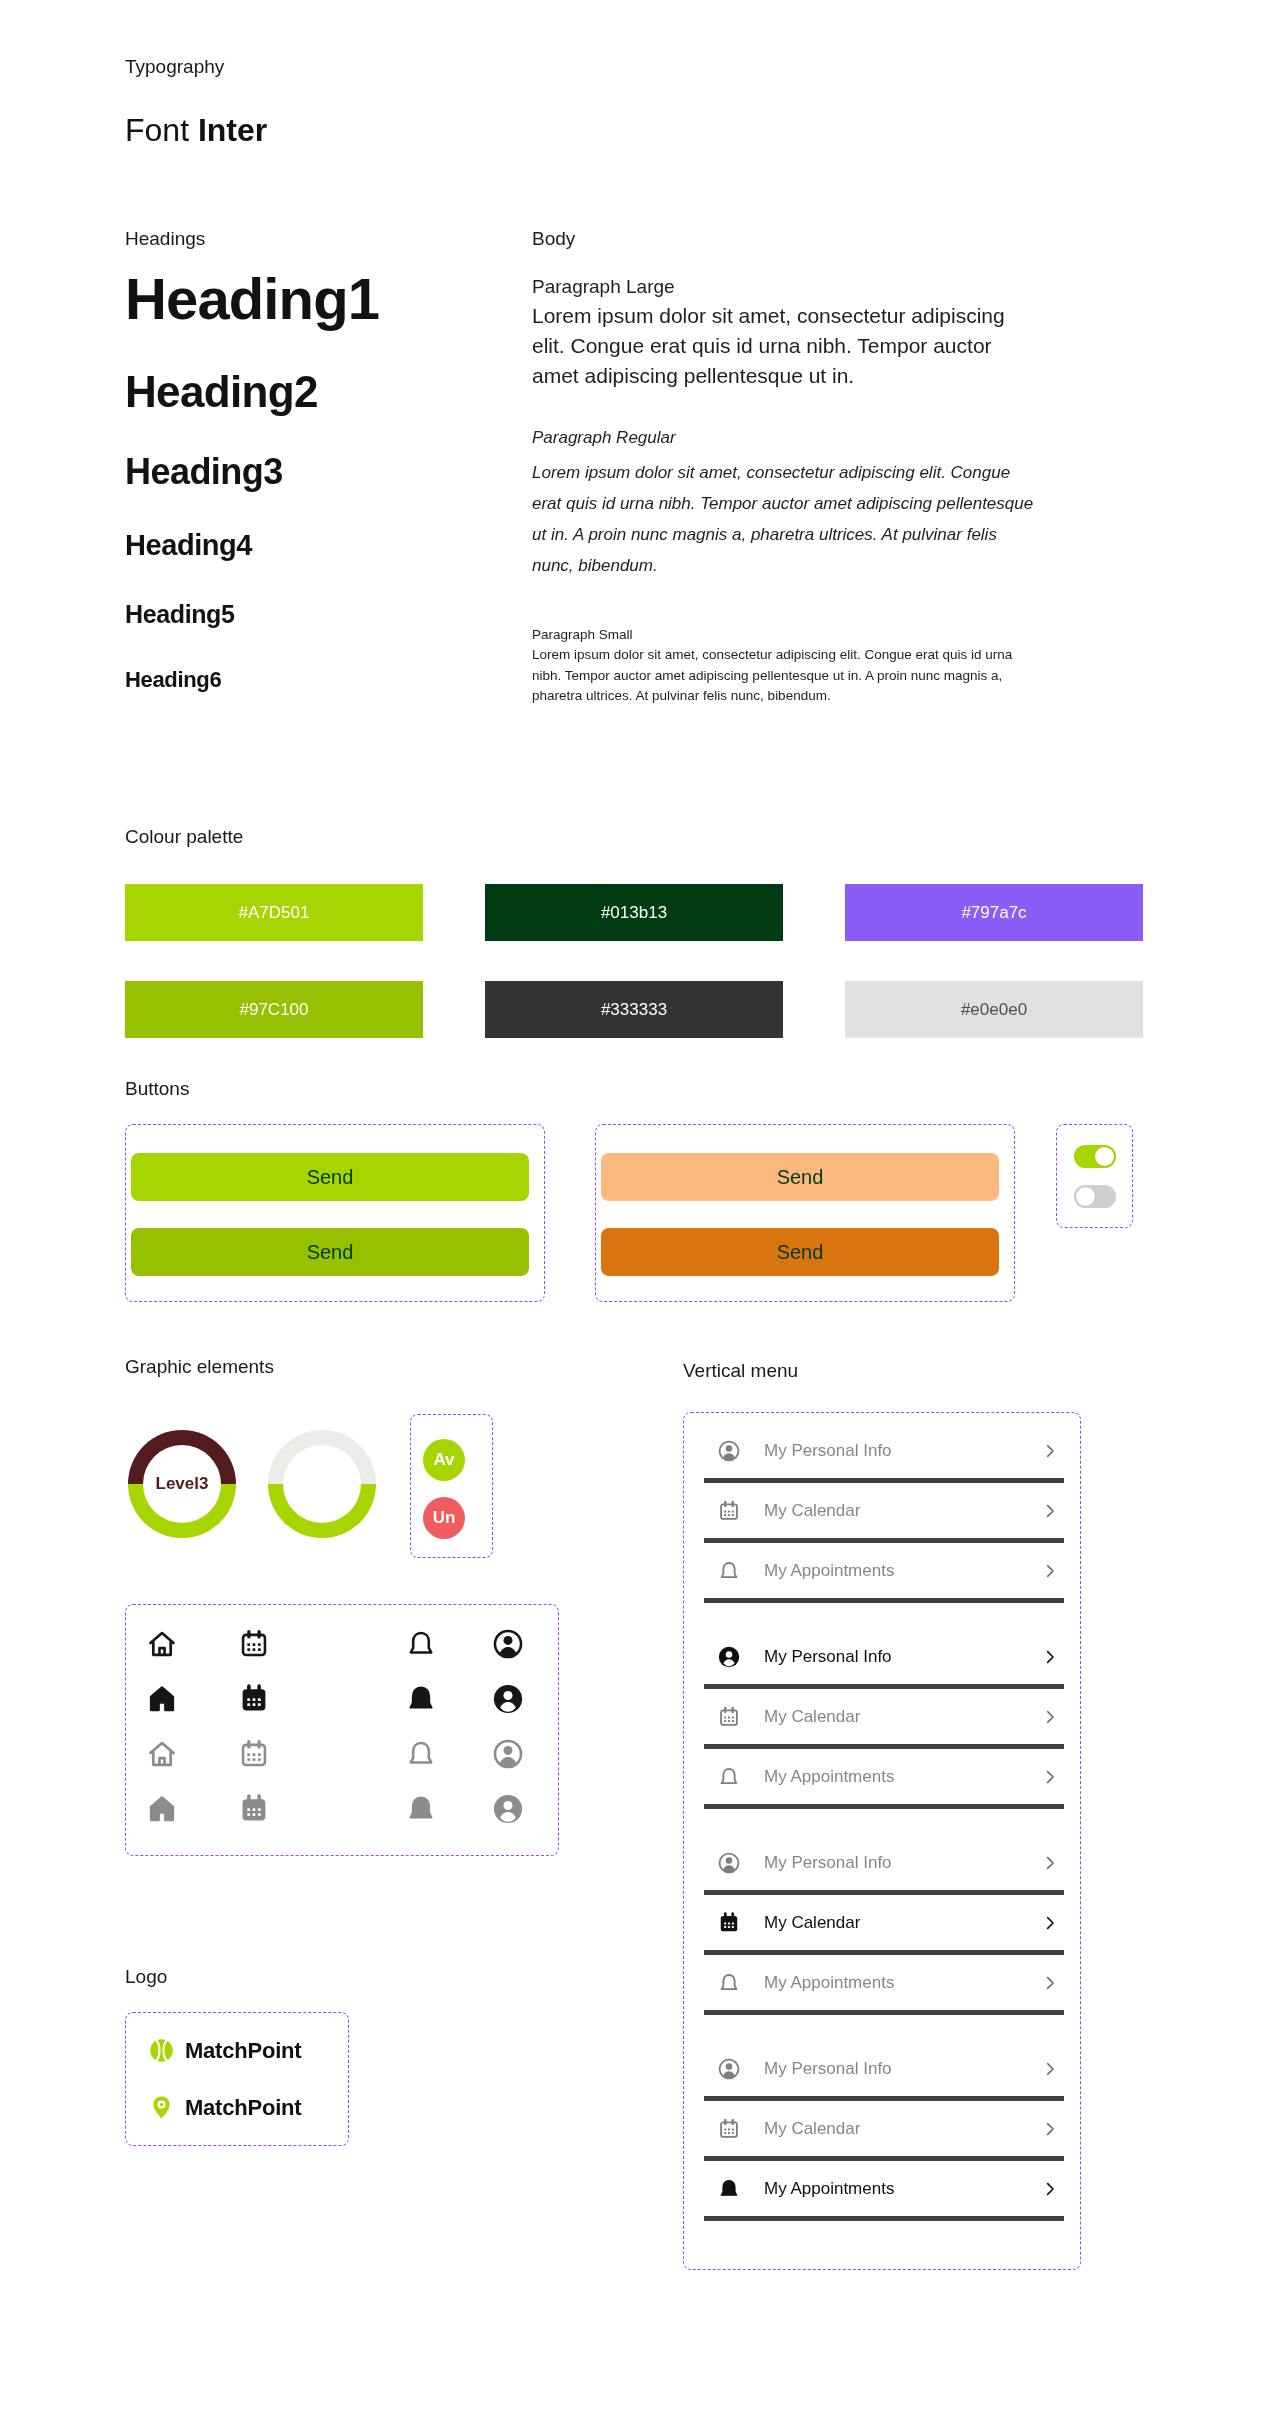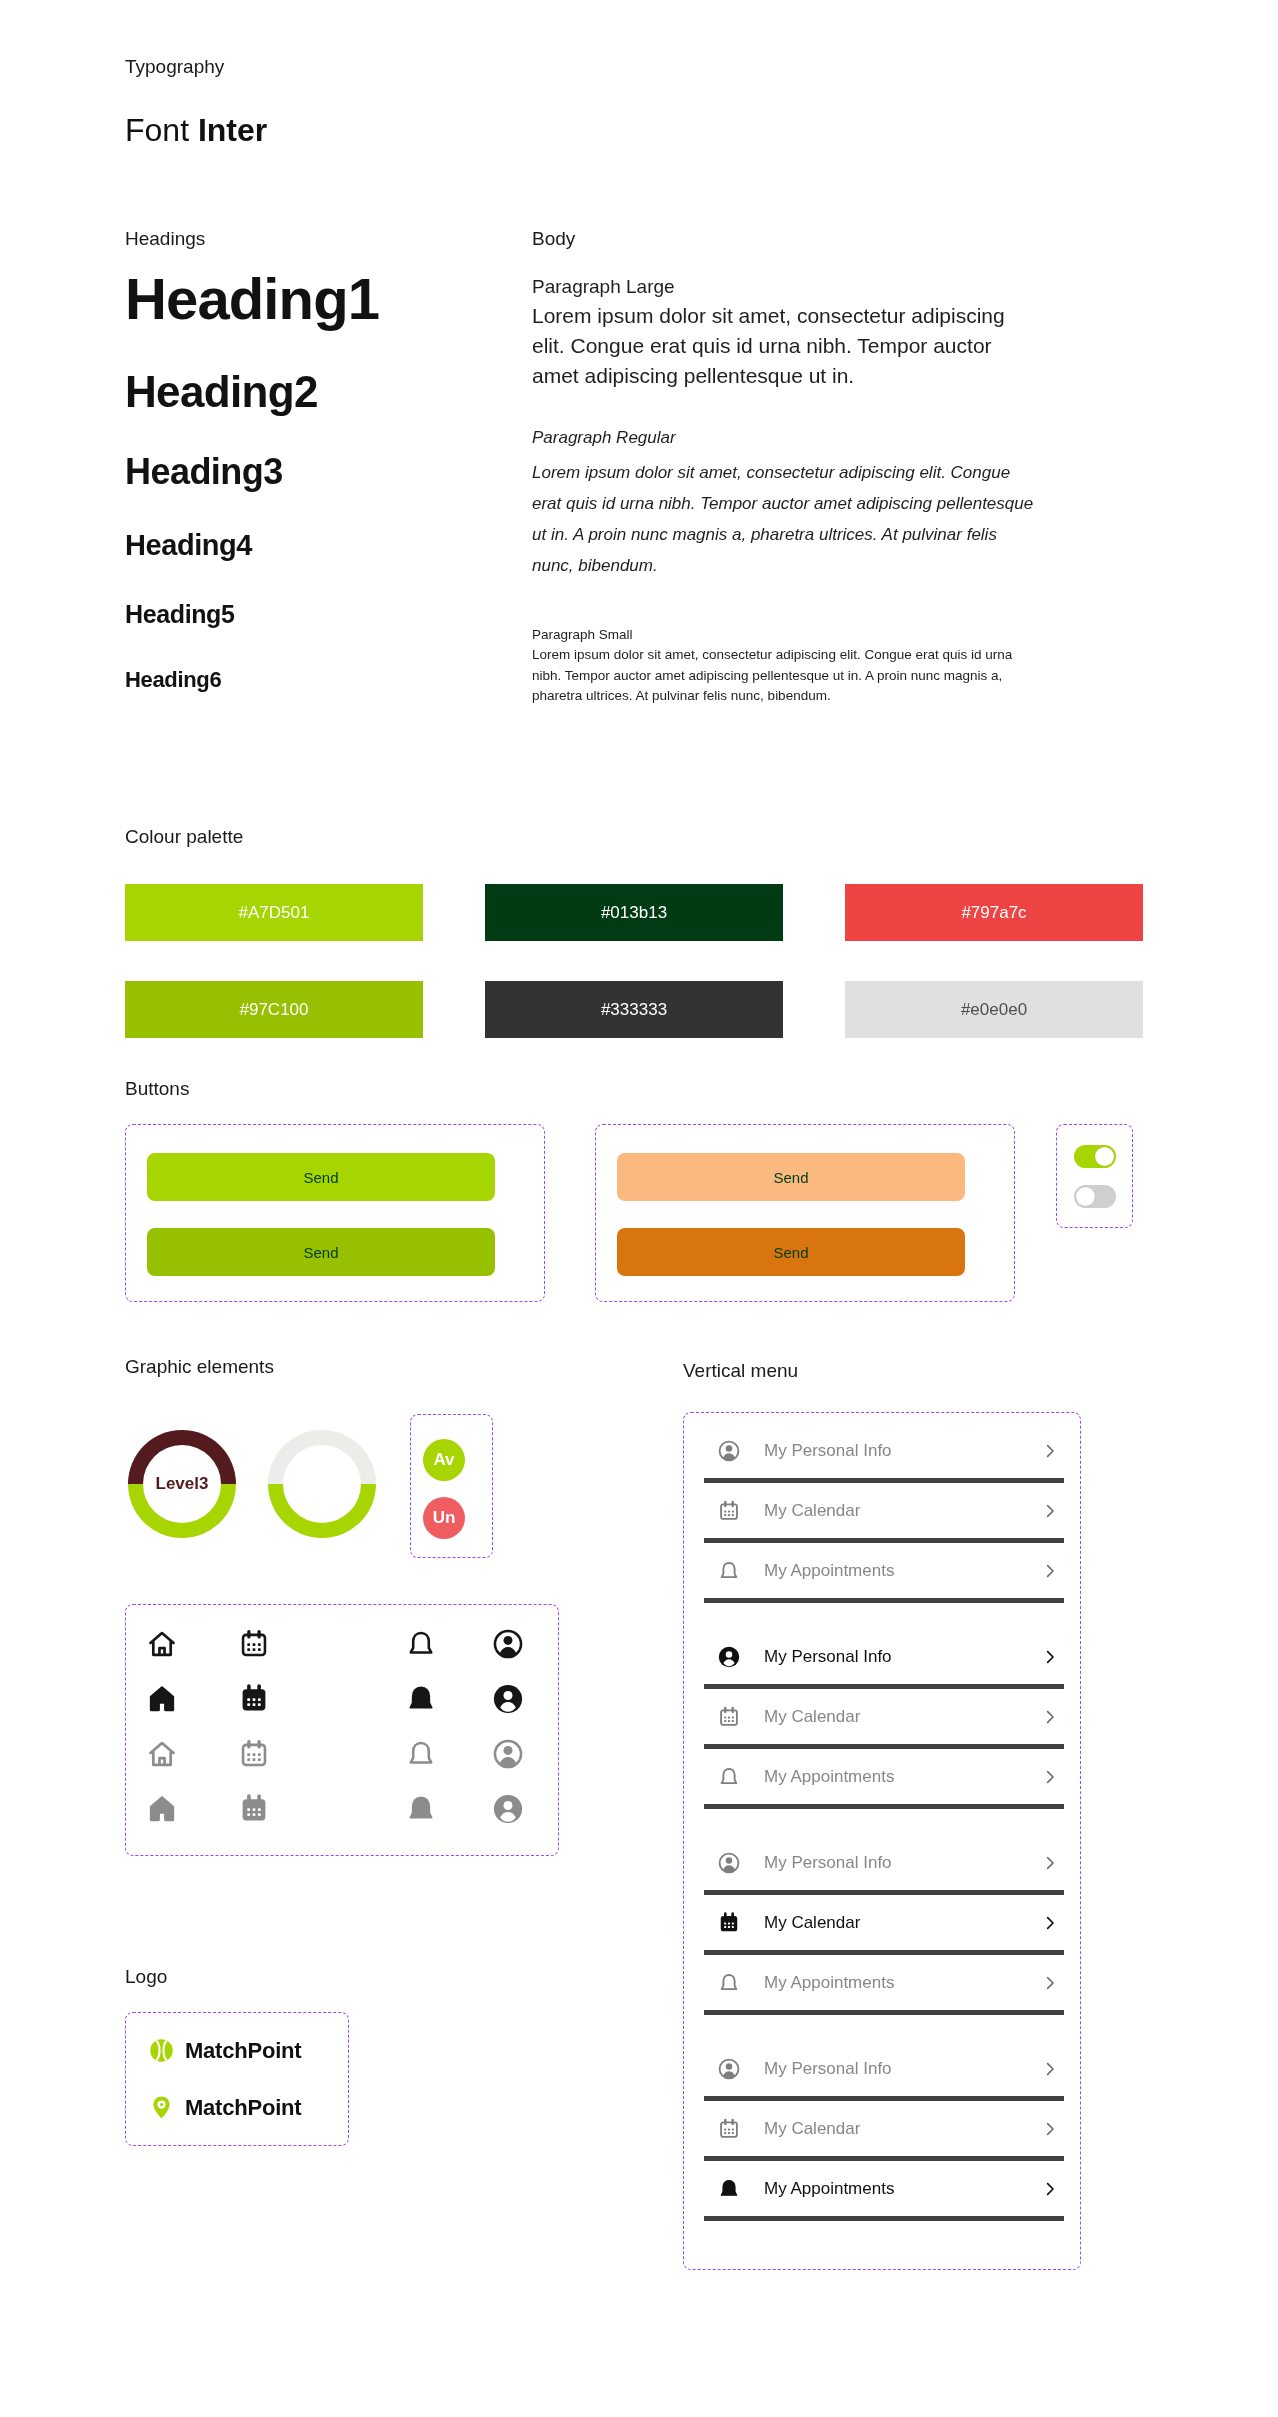--- a/index.html
+++ b/index.html
@@ -34,31 +34,31 @@
   .para-regular .p-text  { font-size:17px; line-height:1.82; }
   .para-small { width:505px; }
   .para-small .p-title { font-size:13.5px; margin-bottom:3px; }
   .para-small .p-text  { font-size:13.5px; line-height:1.52; }
 
   
   .palette-grid { display:grid; grid-template-columns:repeat(3,298px); column-gap:62px; row-gap:40px; }
   .swatch { height:57px; display:flex; align-items:center; justify-content:center; font-size:17px; }
   .sw0 { background:#A7D501; color:#fff; }
   .sw1 { background:#013B13; color:#fff; }
-  .sw2 { background:#ef4444; color:#fff; }
+  .sw2 { background:#8b5cf6; color:#fff; }
   .sw3 { background:#97C100; color:#fff; }
   .sw4 { background:#333333; color:#fff; }
   .sw5 { background:#E0E0E0; color:#4F4F4F; }
 
   
   .dashed { border:1.5px dashed #9747FF; border-radius:8px; }
 
   
-  .btn { position:absolute; left:21px; width:348px; height:48px; border:none; border-radius:8px;
-         font-family:"Liberation Sans",sans-serif; font-size:15px; font-weight:500; color:#013B13; cursor:pointer; }
+  .btn { position:absolute; left:5px; width:398px; height:48px; border:none; border-radius:8px;
+         font-family:"Liberation Sans",sans-serif; font-size:20px; font-weight:500; color:#013B13; cursor:pointer; }
   .btn.row1 { top:28px; } .btn.row2 { top:103px; }
   .btn-lime   { background:#A7D501; }
   .btn-olive  { background:#97C100; }
   .btn-peach  { background:#FBB97F; }
   .btn-orange { background:#D9750F; }
 
   .toggle { position:absolute; left:17px; width:42px; height:23px; border-radius:12px; cursor:pointer; }
   .toggle .knob { position:absolute; top:2px; width:19px; height:19px; border-radius:50%; background:#fff; box-shadow:0 0 1px rgba(0,0,0,.25); }
   .toggle.on  { background:#A7D501; } .toggle.on .knob { right:2px; }
   .toggle.off { background:#CFCFCF; } .toggle.off .knob { left:2px; }

